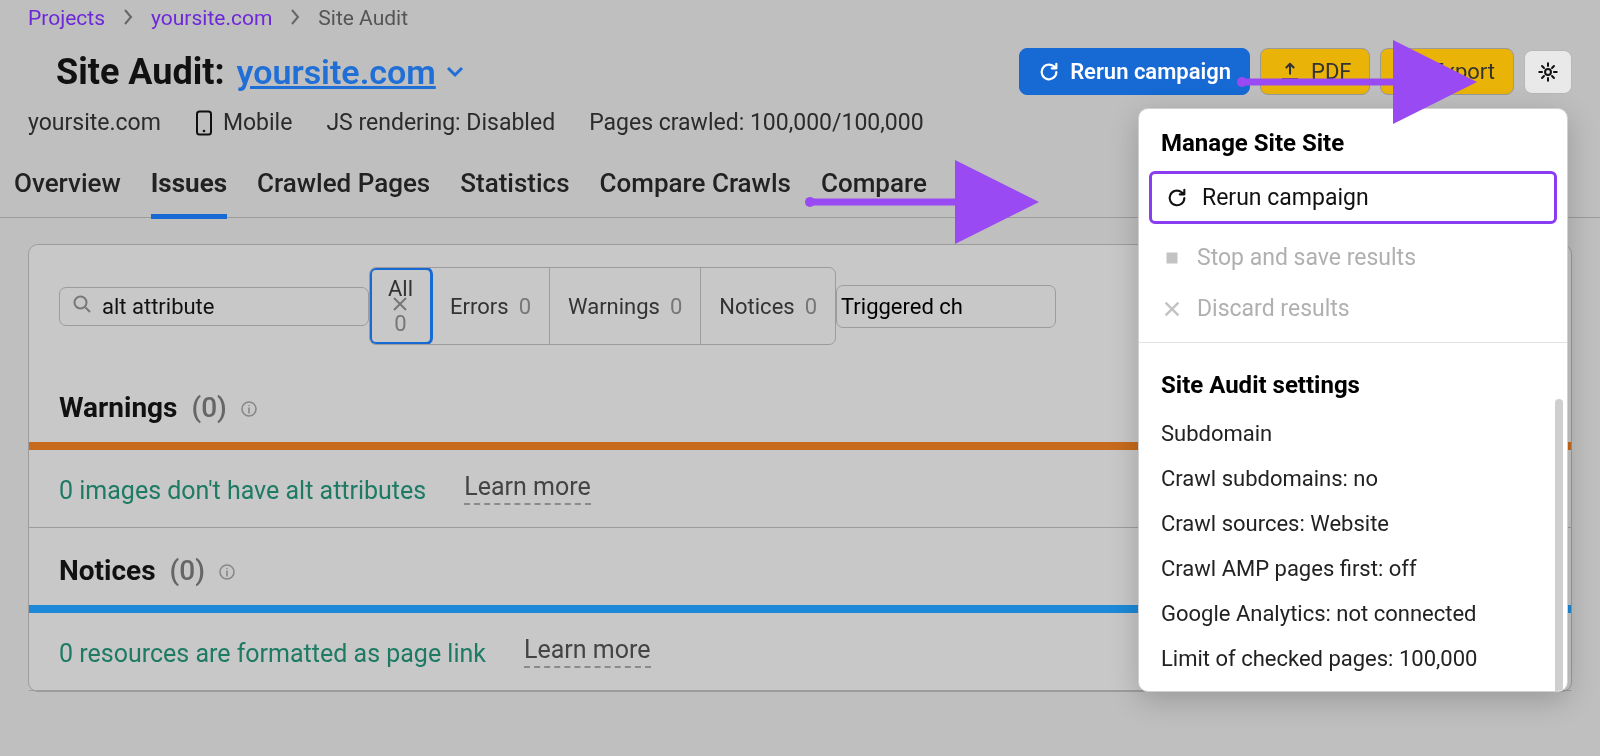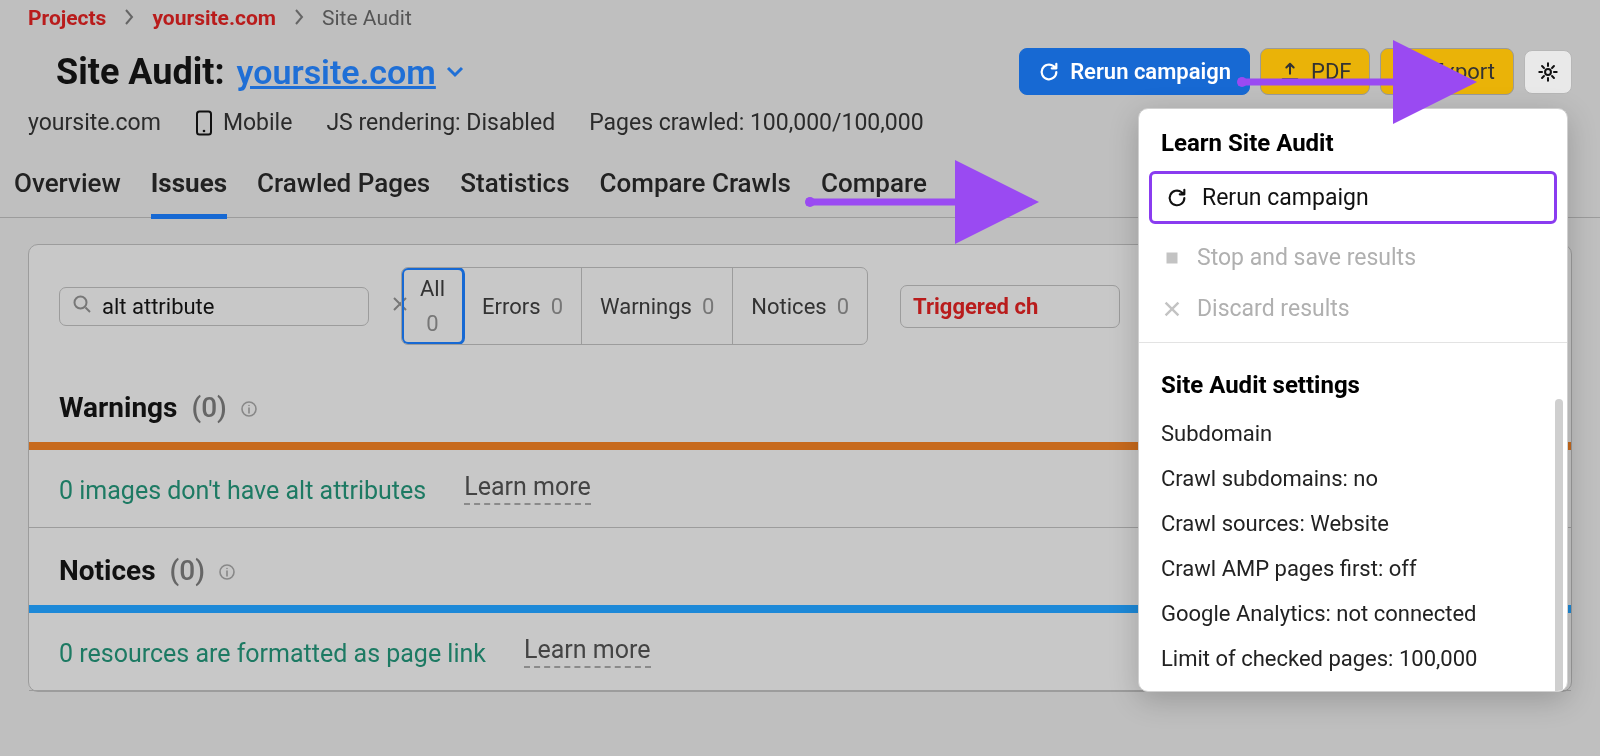--- a/index.html
+++ b/index.html
@@ -1,21 +1,21 @@
 <!DOCTYPE html>
 <html><head>
 <meta charset="utf-8">
 <style>
   * { box-sizing: border-box; margin: 0; padding: 0; font-family: -apple-system, BlinkMacSystemFont, "Segoe UI", Roboto, Helvetica, Arial, sans-serif; }
   body { background: #bfbfbf; width: 1600px; height: 756px; overflow: hidden; position: relative; }
 
   
   .crumbs { display:flex; align-items:center; gap:18px; padding:6px 28px 0 28px; font-size:21px; color:#555; }
   .crumbs .sep svg { width:10px; height:16px; }
-  .crumbs a { color:#b91c1c; text-decoration:none;font-weight:bold; }
+  .crumbs a { color:#6d28d9; text-decoration:none; }
 
   
   .header-row { display:flex; align-items:center; padding:18px 28px 8px 28px;margin-left:28px; }
   .page-title { font-size:36px; font-weight:700; color:#111; }
   .site-link { font-size:34px; font-weight:600; color:#1f6fd6; margin-left:12px; display:flex; align-items:center; gap:10px;}
   .site-link svg { width:18px; height:12px; }
   .header-spacer { flex:1; }
   .btn { display:flex; align-items:center; gap:10px; border:1.5px solid #9a9a9a; background:#eab308; border-radius:8px; padding:10px 18px; font-size:22px; color:#333; margin-left:10px; cursor:pointer; position:relative; }
   .btn.primary { background:#1769d3; border-color:#1769d3; color:#fff; font-weight:600; }
   .btn.icon-only { padding:10px 12px; }
@@ -28,30 +28,30 @@
 
   
   .tabs { display:flex; gap:30px; padding:0 14px; font-size:26px; color:#222; border-bottom:1.5px solid #9c9c9c; }
   .tab { padding:6px 0 16px 0; cursor:pointer; font-weight:500;}
   .tab.active { font-weight:700; border-bottom:5px solid #1769d3; margin-bottom:-2px;}
 
   
   .panel { margin:26px 28px 0 28px; border:1.5px solid #9c9c9c; border-radius:10px; background:#c8c8c8; padding:0; }
 
   
-  .filter-row { display:flex; align-items:center; gap:32px; padding:22px 30px 20px 30px; }
+  .filter-row { display:flex; align-items:center; padding:22px 30px 20px 30px; }
   .search-box { display:flex; align-items:center; border:1.5px solid #9c9c9c; border-radius:7px; background:#c8c8c8; width:310px; padding:6px 12px; font-size:22px; color:#333; gap:10px;}
   .search-box input { flex:1; border:none; outline:none; background:transparent; font-size:22px; color:#111; }
   .search-box .clear-x svg, .search-box .mag svg { width:20px; height:20px; }
   .pill-group { display:flex; border:1.5px solid #9c9c9c; border-radius:7px; overflow:hidden; }
   .pill { padding:8px 18px; font-size:22px; color:#333; border-right:1.5px solid #9c9c9c; display:flex; align-items:center; gap:10px; cursor:pointer;}
   .pill:last-child{ border-right:none; }
   .pill.active { outline:3px solid #1769d3; outline-offset:-2px; border-radius:6px; z-index:1;flex-direction:column; }
   .pill .count { color:#777; }
-  .triggered { border:1.5px solid #9c9c9c; border-radius:7px; padding:8px 12px; font-size:22px; color:#b91c1c; flex:1; max-width:220px; white-space:nowrap; overflow:hidden;font-weight:bold;}
+  .triggered { border:1.5px solid #9c9c9c; border-radius:7px; padding:8px 4px; font-size:22px; color:#000000; flex:1; max-width:220px; white-space:nowrap; overflow:hidden;}
 
   
   .section-head { padding:26px 30px 18px 30px; font-size:28px; font-weight:700; color:#111; display:flex; align-items:center; gap:14px;}
   .section-head .cnt { color:#666; font-weight:500; }
   .section-head .info svg { width:16px; height:16px; }
   .bar { height:8px; width:100%; }
   .bar.orange { background:#c76a1d; }
   .bar.blue { background:#1d89d8; }
 
   
@@ -204,21 +204,21 @@
         </svg></span>
   </div>
   <div class="bar blue"></div>
   <div class="result-row">
     <span class="text">0 resources are formatted as page link</span>
     <span class="learn">Learn more</span>
   </div>
 </div>
 
 <div class="popover">
-  <div class="pop-section-title">Learn Site Audit</div>
+  <div class="pop-section-title">Manage Site Site</div>
   <div class="pop-item highlight">
     <svg viewBox="0 0 24 24">
         <path d="M20 12a8 8 0 1 1-3-6.3L20 8M20 3v5h-5" fill="none" stroke="#111" stroke-width="2.3" stroke-linecap="round" stroke-linejoin="round"></path>
       </svg>
     <span>Rerun campaign</span>
   </div>
   <div class="pop-item disabled">
     <svg viewBox="0 0 24 24">
         <rect x="6" y="6" width="12" height="12" fill="#c3c3c3"></rect>
       </svg>

